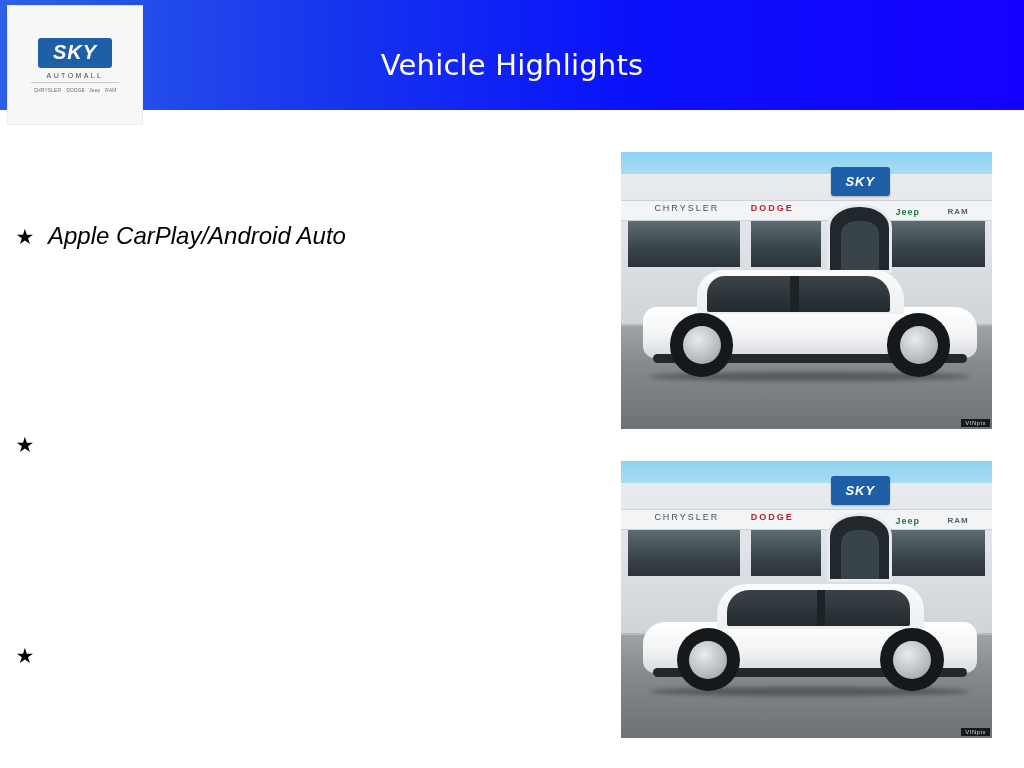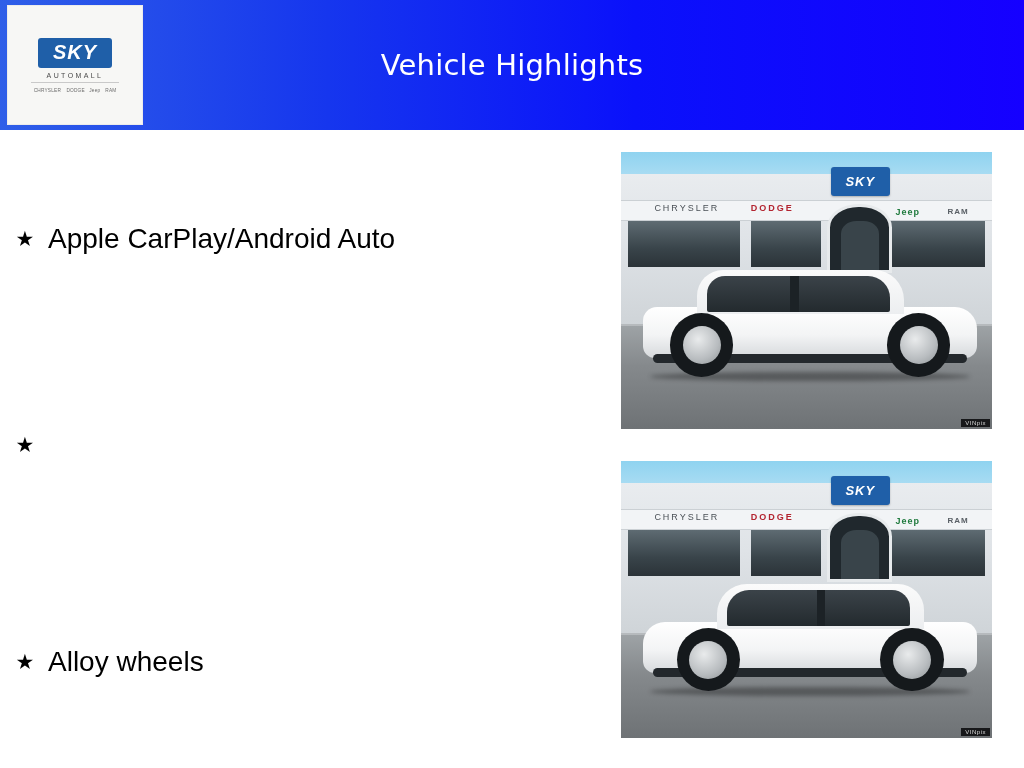--- a/index.html
+++ b/index.html
@@ -14,21 +14,21 @@
     overflow: hidden;
     position: relative;
   }
 
   
   .header {
     position: absolute;
     left: 0;
     top: 0;
     width: 1024px;
-    height: 130px;
+    height: 110px;
     background: linear-gradient(90deg, #2f5fe8 0%, #1636ee 32%, #0a11fb 62%, #1500ff 100%);
   }
   .header-title {
     position: absolute;
     left: 0;
     top: 0;
     width: 1024px;
     height: 130px;
     display: flex;
     align-items: center;
@@ -113,24 +113,25 @@
   .bullet-2 { top: 304px; }
   .bullet-3 { top: 515px; }
   .bullet-star {
     font-size: 21px;
     line-height: 1;
     color: #000000;
     width: 22px;
     text-align: center;
   }
   .bullet-text {
-    font-size: 28px;
+    font-size: 24px;
     color: #000000;
     line-height: 1.2;
     font-family: "Liberation Sans", sans-serif;
+    font-style: italic;
   }
 
   
   .photo {
     position: absolute;
     left: 621px;
     width: 371px;
     overflow: hidden;
     background: #b9c3c8;
   }
@@ -278,21 +279,20 @@
     <span class="bullet-star">★</span>
     <span class="bullet-text">Apple CarPlay/Android Auto</span>
   </div>
 
   <div class="bullet bullet-2">
     <span class="bullet-star">★</span>
   </div>
 
   <div class="bullet bullet-3">
     <span class="bullet-star">★</span>
-    <span class="bullet-text">Alloy wheels</span>
   </div>
 
 </div>
 
 <div class="photo photo-1">
   <div class="scene">
     <div class="sky"></div>
     <div class="building">
       <div class="bld-band"></div>
       <div class="sign-chrysler">CHRYSLER</div>

